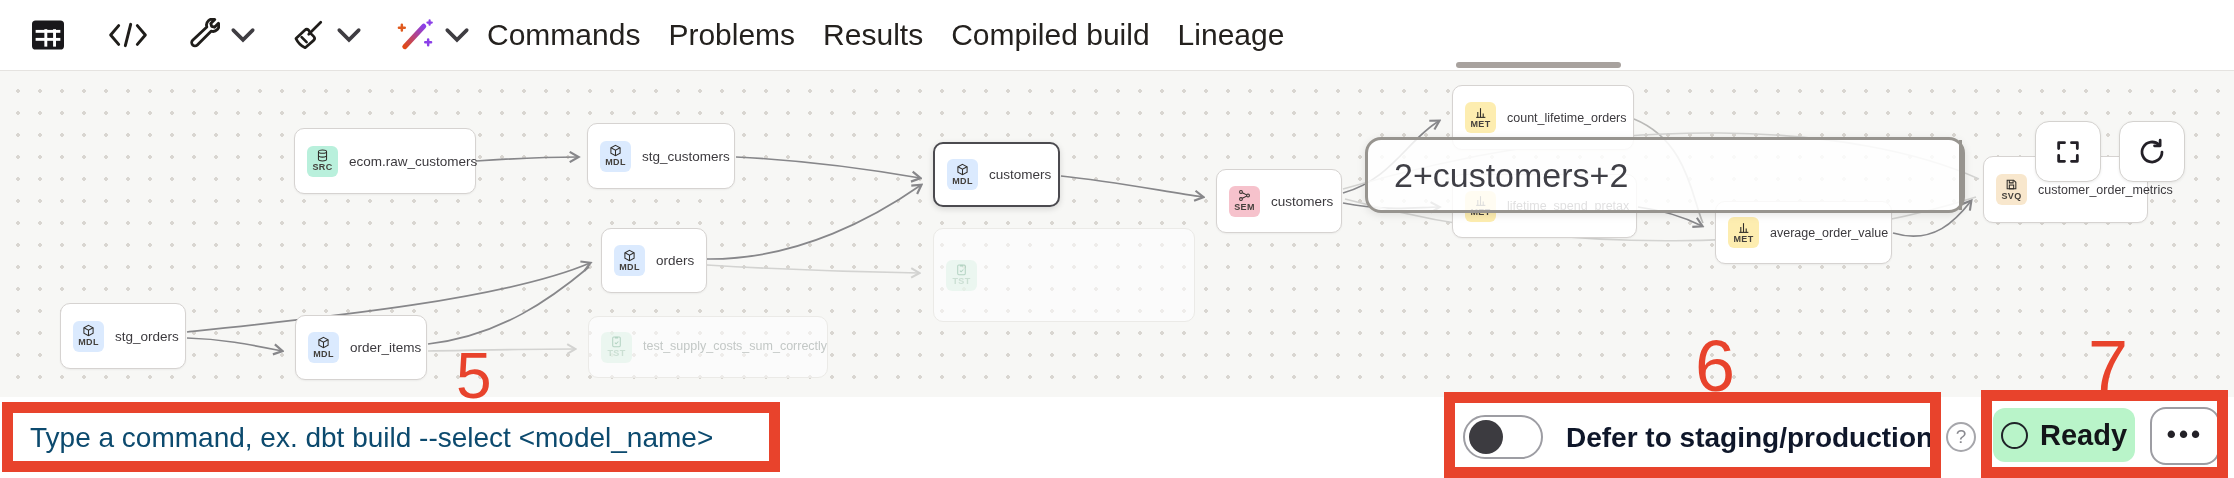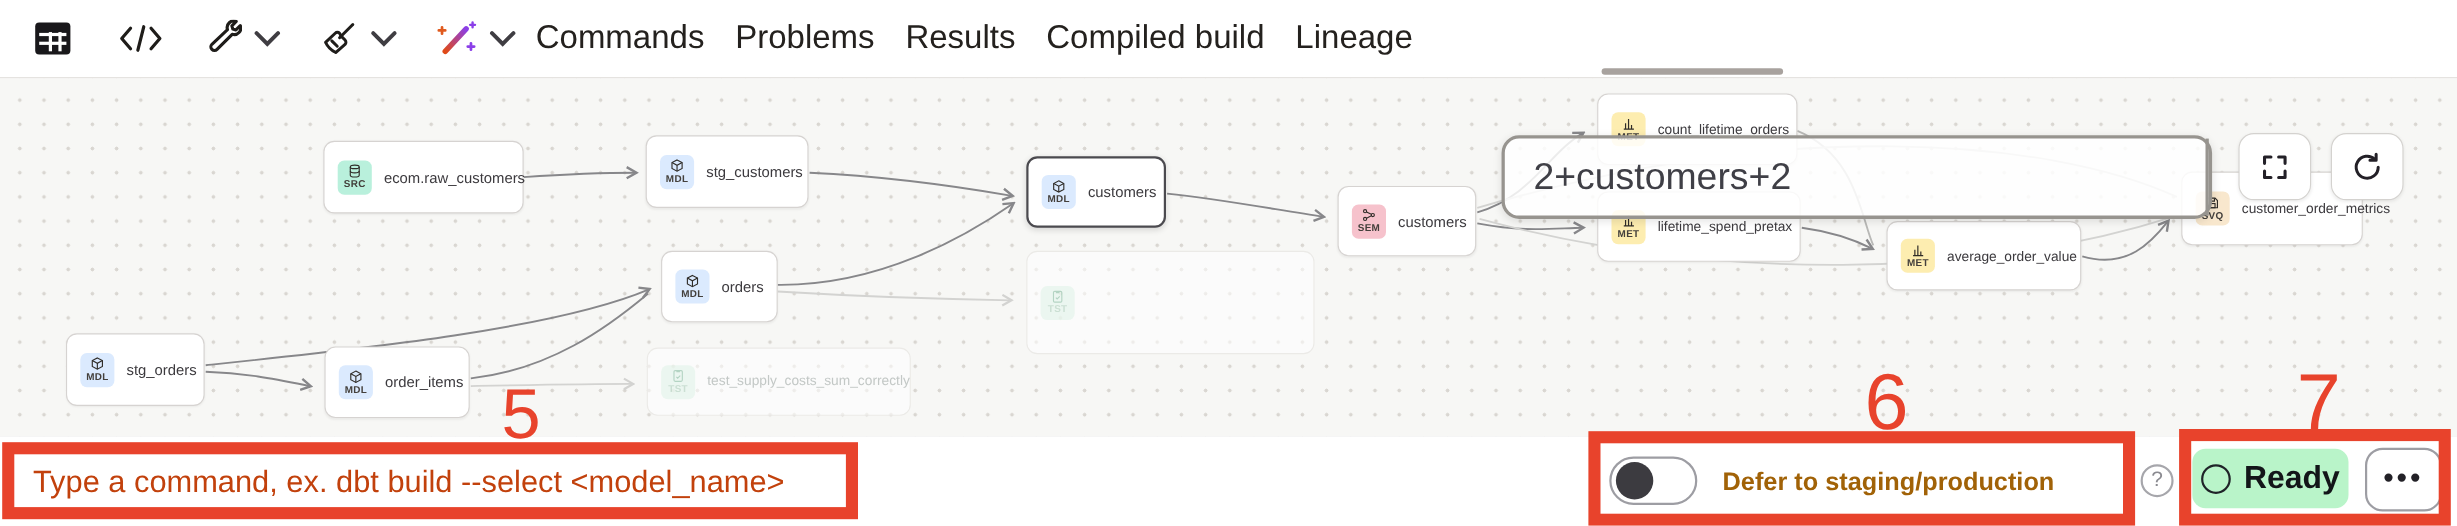--- a/index.html
+++ b/index.html
@@ -43,43 +43,43 @@
   .b-mdl{background:#dbeafe;}
   .b-sem{background:#f6c2cc;}
   .b-met{background:#fdedb0;}
   .b-svq{background:#f8e7cd;}
   .b-tst{background:#ddf2e6;}
   .node.faded .badge{opacity:.5;}
   .nlabel{font-size:13.5px;color:#3c3a3e;white-space:nowrap;}
   .node.faded .nlabel{color:#c3c8c6;white-space:normal;word-break:break-all;font-size:12.5px;line-height:1.7;}
   
   .overlay{
-    position:absolute;left:1365px;top:52px;width:646px;height:76px;box-sizing:border-box;
+    position:absolute;left:1365px;top:66px;width:600px;height:76px;box-sizing:border-box;
     background:rgba(255,255,255,.84);border:3px solid #97948f;border-radius:16px;
     display:flex;z-index:30;box-shadow:0 2px 8px rgba(0,0,0,.10);gap:28px;
   }
   .overlay-input{flex:1;display:flex;align-items:center;padding-left:26px;font-size:34px;color:#3f3f46;
     border-right:3px solid #97948f;cursor:text;}
   .overlay-btn{width:222px;display:flex;align-items:center;justify-content:center;
     font-size:32px;font-weight:700;color:#26232a;cursor:pointer;}
   
   .cbtn{
     position:absolute;width:66px;height:61px;background:#fff;border:1.5px solid #d4d2cf;border-radius:14px;
     display:flex;align-items:center;justify-content:center;z-index:40;cursor:pointer;
     box-shadow:0 1px 3px rgba(0,0,0,.07);color:#232027;box-sizing:border-box;
   }
   
   .bottombar{position:absolute;left:0;top:397px;width:2234px;height:81px;background:#fff;}
   .cmd-input{position:absolute;left:30px;top:0;height:81px;display:flex;align-items:center;
-    font-size:28px;color:#c2410c;cursor:text;width:1380px;}
+    font-size:28px;color:#0c4a6e;cursor:text;width:1380px;}
   .toggle{position:absolute;left:1463px;top:18px;width:80px;height:44px;border:2px solid #9d9da3;
     border-radius:22px;background:#fff;box-sizing:border-box;cursor:pointer;}
   .toggle .knob{position:absolute;left:4px;top:3px;width:34px;height:34px;border-radius:50%;background:#3c3b40;}
   .defer-label{position:absolute;left:1566px;top:0;height:81px;display:flex;align-items:center;
-    font-size:23px;font-weight:700;color:#a16207;white-space:nowrap;}
+    font-size:28px;font-weight:700;color:#0f172a;white-space:nowrap;}
   .help{position:absolute;left:1946px;top:25px;width:30px;height:30px;border:2px solid #a6a6ab;border-radius:50%;
     color:#8a8a90;font-size:19px;display:flex;align-items:center;justify-content:center;cursor:pointer;box-sizing:border-box;}
   .ready{position:absolute;left:1993px;top:11px;width:142px;height:54px;background:#b9f4c9;border-radius:12px;
     display:flex;align-items:center;justify-content:center;gap:12px;cursor:pointer;}
   .ready .dot{width:27px;height:27px;border:2.5px solid #1f2328;border-radius:50%;box-sizing:border-box;}
   .ready .rlabel{font-size:29px;font-weight:600;color:#131519;text-align:center;}
   .more{position:absolute;left:2150px;top:10px;width:70px;height:58px;background:#fff;border:2.5px solid #9d9da3;
     border-radius:16px;display:flex;align-items:center;justify-content:center;cursor:pointer;box-sizing:border-box;
     font-size:26px;font-weight:700;color:#232127;letter-spacing:3px;padding-bottom:4px;}
   

